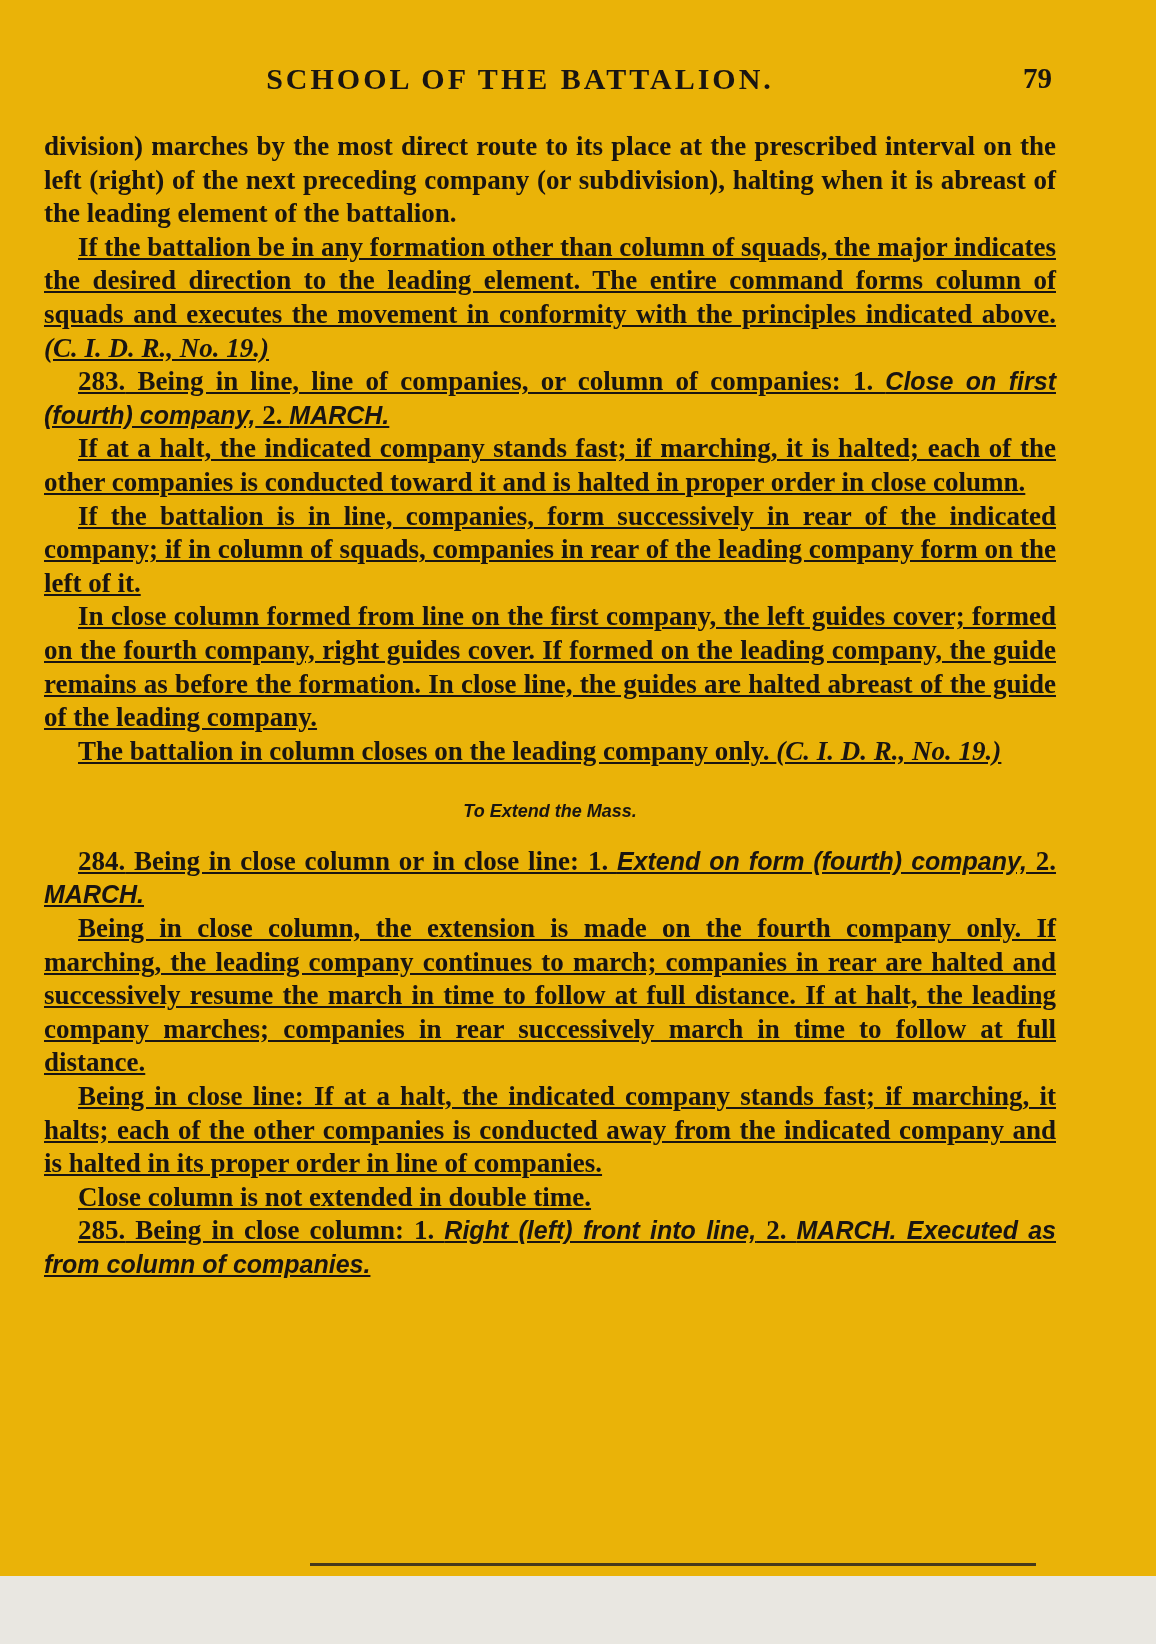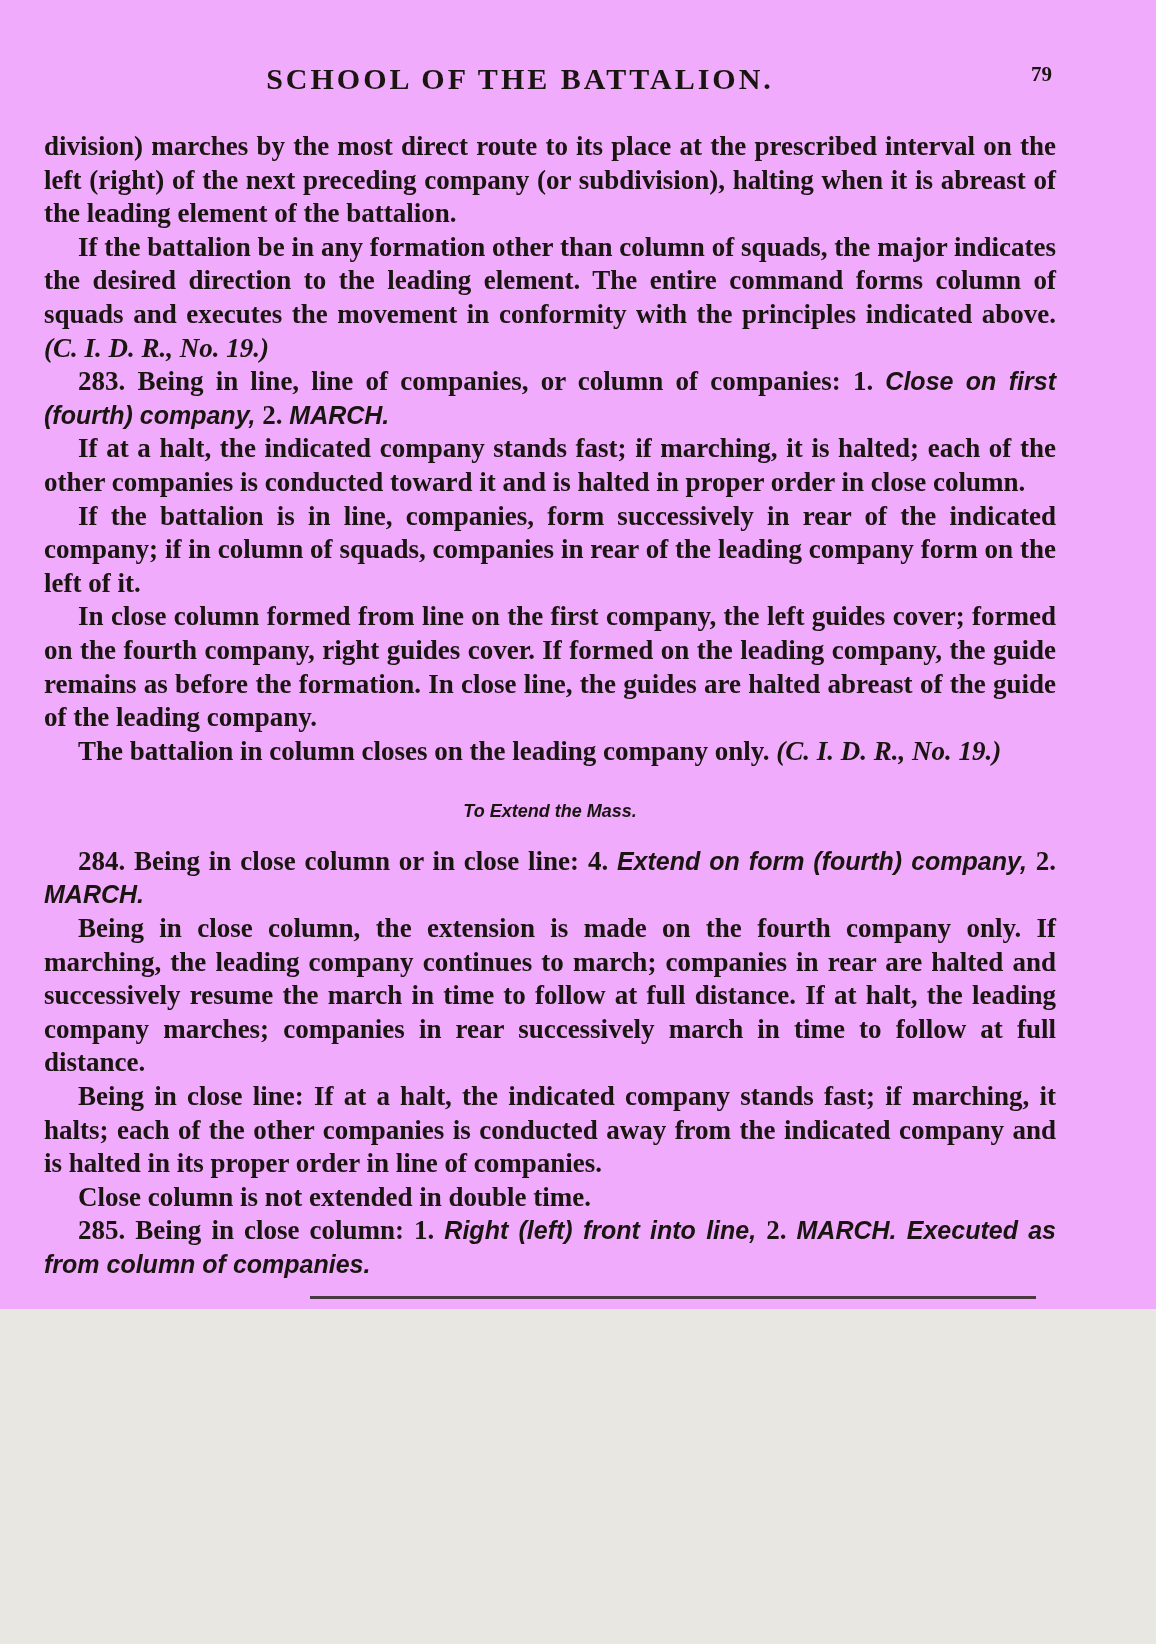--- a/index.html
+++ b/index.html
@@ -3,24 +3,24 @@
 <meta charset="utf-8">
 <style>
   html, body {
     margin: 0;
     padding: 0;
     background: #e9e7e1;
   }
   .page {
     position: relative;
     width: 1156px;
-    height: 1309px;
+    height: 1576px;
     margin: 0 auto;
     box-sizing: border-box;
-    background: #f0abfc;
+    background: #eab308;
     color: #1a1511;
     font-family: "Liberation Serif", "DejaVu Serif", serif;
     padding: 62px 100px 33px 44px;
     overflow: hidden;
   }
   .header {
     position: relative;
     height: 42px;
     margin-bottom: 26px;
   }
@@ -31,34 +31,35 @@
     text-align: center;
     font-size: 30px;
     font-weight: bold;
     letter-spacing: 3px;
     white-space: nowrap;
   }
   .page-number {
     position: absolute;
     right: 4px;
     top: 0;
-    font-size: 21px;
+    font-size: 29px;
     font-weight: bold;
   }
   .body-text {
     font-size: 27px;
     line-height: 33.6px;
     font-weight: bold;
     text-align: justify;
   }
   .para {
     margin: 0;
   }
   .para.indent {
     text-indent: 34px;
+    text-decoration: underline;
   }
   .heading {
     margin: 24px 0 16px 0;
     text-align: center;
     text-indent: 0;
   }
   .r-n { }
   .r-i {
     font-style: italic;
   }
@@ -95,21 +96,21 @@
 
   <div class="body-text">
       <p class="para"><span class="r-n">division) marches by the most direct route to its place at the prescribed interval on the left (right) of the next preceding company (or subdivision), halting when it is abreast of the leading element of the battalion.</span></p>
       <p class="para indent"><span class="r-n">If the battalion be in any formation other than column of squads, the major indicates the desired direction to the leading element.  The entire command forms column of squads and executes the movement in conformity with the principles indicated above.  </span><span class="r-i">(C. I. D. R., No. 19.)</span></p>
       <p class="para indent"><span class="r-b">283.</span><span class="r-n"> Being in line, line of companies, or column of companies: 1. </span><span class="r-c">Close on first (fourth) company,</span><span class="r-n"> 2. </span><span class="r-c">MARCH.</span></p>
       <p class="para indent"><span class="r-n">If at a halt, the indicated company stands fast; if marching, it is halted; each of the other companies is conducted toward it and is halted in proper order in close column.</span></p>
       <p class="para indent"><span class="r-n">If the battalion is in line, companies, form successively in rear of the indicated company; if in column of squads, companies in rear of the leading company form on the left of it.</span></p>
       <p class="para indent"><span class="r-n">In close column formed from line on the first company, the left guides cover; formed on the fourth company, right guides cover.  If formed on the leading company, the guide remains as before the formation.  In close line, the guides are halted abreast of the guide of the leading company.</span></p>
       <p class="para indent"><span class="r-n">The battalion in column closes on the leading company only.  </span><span class="r-i">(C. I. D. R., No. 19.)</span></p>
       <p class="heading"><span class="r-c">To Extend the Mass.</span></p>
-      <p class="para indent"><span class="r-b">284.</span><span class="r-n"> Being in close column or in close line: 4. </span><span class="r-c">Extend on form (fourth) company,</span><span class="r-n"> 2. </span><span class="r-c">MARCH.</span></p>
+      <p class="para indent"><span class="r-b">284.</span><span class="r-n"> Being in close column or in close line: 1. </span><span class="r-c">Extend on form (fourth) company,</span><span class="r-n"> 2. </span><span class="r-c">MARCH.</span></p>
       <p class="para indent"><span class="r-n">Being in close column, the extension is made on the fourth company only.  If marching, the leading company continues to march; companies in rear are halted and successively resume the march in time to follow at full distance.  If at halt, the leading company marches; companies in rear successively march in time to follow at full distance.</span></p>
       <p class="para indent"><span class="r-n">Being in close line: If at a halt, the indicated company stands fast; if marching, it halts; each of the other companies is conducted away from the indicated company and is halted in its proper order in line of companies.</span></p>
       <p class="para indent"><span class="r-n">Close column is not extended in double time.</span></p>
       <p class="para indent"><span class="r-b">285.</span><span class="r-n"> Being in close column: 1. </span><span class="r-c">Right (left) front into line,</span><span class="r-n"> 2. </span><span class="r-c">MARCH.  Executed as from column of companies.</span></p>
     </div>
 
   <div class="bottom-rule"></div>
 </div>
 
 </body></html>

